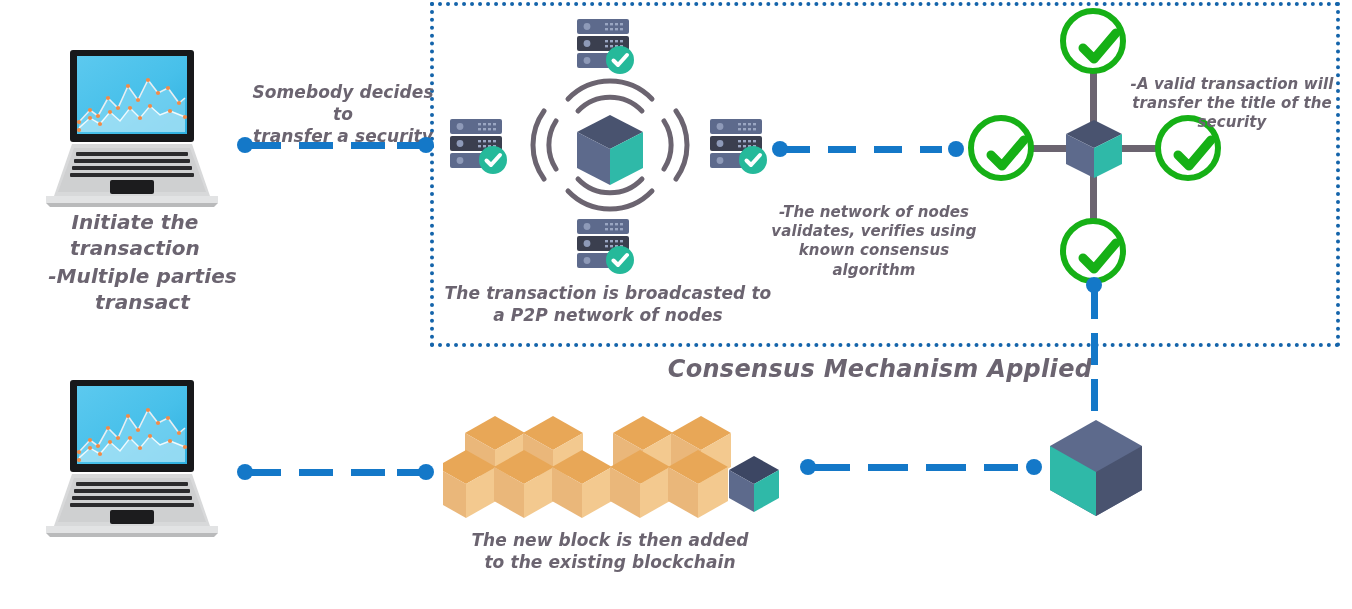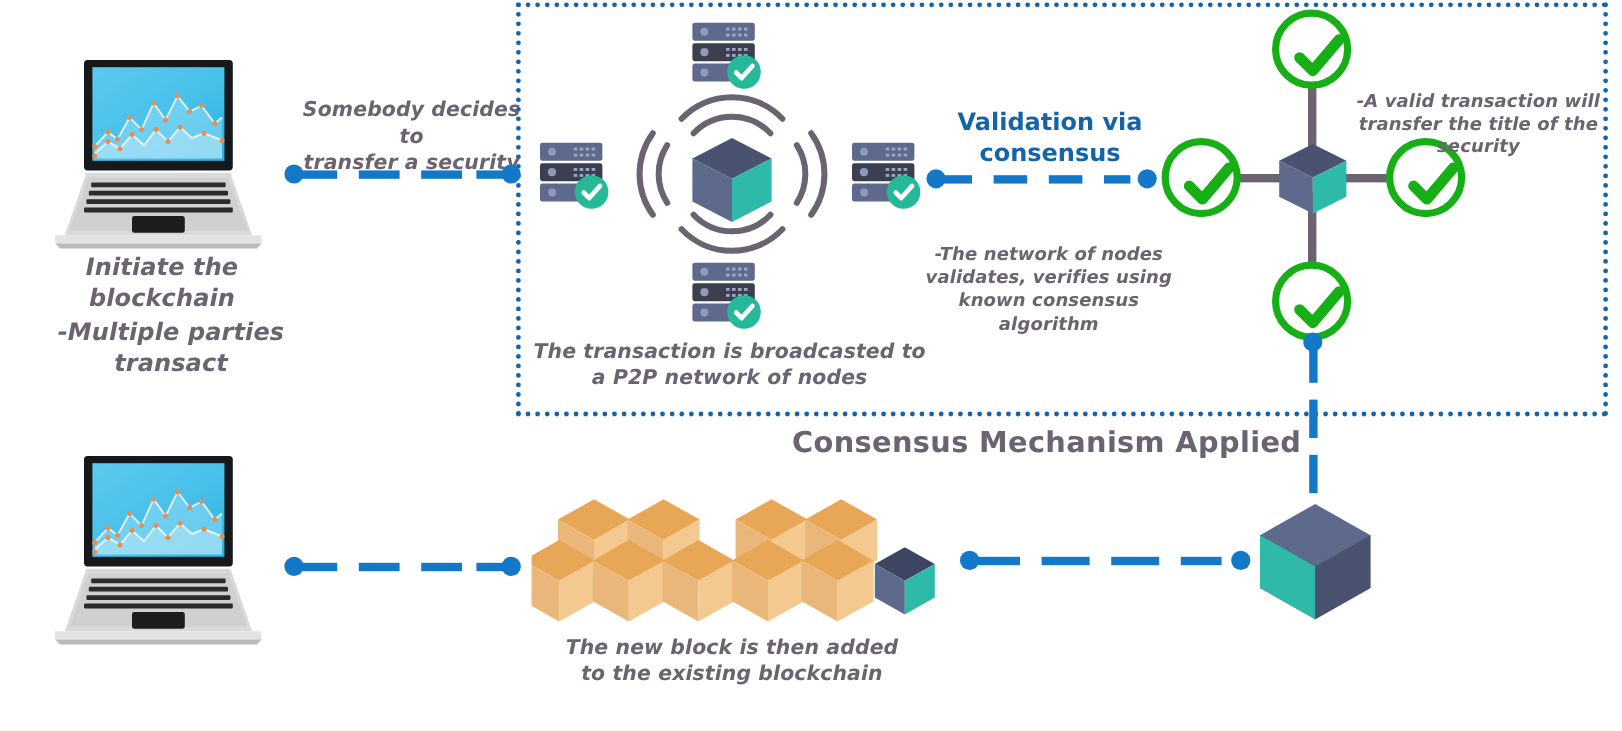--- a/index.html
+++ b/index.html
@@ -11,22 +11,22 @@
   
   .cap{
     position:absolute;color:#6b6470;font-style:italic;font-weight:bold;
     text-align:center;line-height:1.28;letter-spacing:.1px;
     font-family:"DejaVu Sans","Liberation Sans",sans-serif;
   }
   .cap-lg{font-size:20px;}
   .cap-md{font-size:17px;}
   .cap-sm{font-size:15px;margin-top:37px;}
   .zone-title{
-    position:absolute;color:#6b6470;font-weight:bold;
-    font-size:24px;letter-spacing:.3px;
+    position:absolute;color:#6b6470;font-style:italic;font-weight:bold;
+    font-size:24px;text-align:center;letter-spacing:.3px;
   }
   .blue-title{
     position:absolute;color:#1464aa;font-weight:bold;font-size:20px;
     text-align:center;line-height:1.3;font-style:normal;
   }
 
   
   .wsq{position:absolute;background:#ffffff;}
 
   
@@ -123,21 +123,21 @@
         <rect x="42" y="111" width="116" height="4" rx="1"></rect>
         <rect x="40" y="118" width="120" height="4" rx="1"></rect>
         <rect x="38" y="125" width="124" height="4" rx="1"></rect>
       </g>
       <rect x="78" y="132" width="44" height="14" rx="2" fill="#1c1c1e"></rect>
       <path d="M14 148 L186 148 L186 155 L14 155 Z" fill="#e2e3e4"></path>
       <path d="M14 155 L186 155 L182 159 L18 159 Z" fill="#b9babb"></path>
     </svg>
   </div>
 
-  <div class="cap cap-lg" style="left:10px;top:210px;width:250px;">Initiate the blockchain</div>
+  <div class="cap cap-lg" style="left:10px;top:210px;width:250px;">Initiate the transaction</div>
   <div class="cap cap-lg" style="left:10px;top:264px;width:265px;">-Multiple parties transact</div>
 
   <div class="cap cap-md" style="left:248px;top:82px;width:190px;white-space:pre-line;">Somebody decides to
 transfer a security</div>
 
   <div class="conn-h" style="left:237px;top:134px;width:197px;">
     <div class="dot-a"></div>
     <div class="seg" style="left:10px;width:34px;"></div>
     <div class="seg" style="left:62px;width:34px;"></div>
     <div class="seg" style="left:114px;width:34px;"></div>
@@ -292,22 +292,20 @@
           <rect x="45" y="27" width="3" height="2.4"></rect>
       </g>
       <circle cx="45" cy="42" r="14" fill="#25b99a"></circle>
       <path d="M38.5 42.5 L43 47 L52 37" fill="none" stroke="#ffffff" stroke-width="4" stroke-linecap="round" stroke-linejoin="round"></path>
     </svg>
   </div>
 
   <div class="cap cap-md" style="left:443px;top:283px;width:330px;white-space:pre-line;">The transaction is broadcasted to
 a P2P network of nodes</div>
 
-  <div class="blue-title" style="left:775px;top:88px;width:200px;white-space:pre-line;">Validation via
-consensus</div>
 
   <div class="conn-h" style="left:772px;top:138px;width:192px;">
     <div class="dot-a"></div>
     <div class="seg" style="left:10px;width:28px;"></div>
     <div class="seg" style="left:56px;width:28px;"></div>
     <div class="seg" style="left:102px;width:28px;"></div>
     <div class="seg" style="left:148px;width:22px;"></div>
     <div class="dot-b"></div>
   </div>
 

